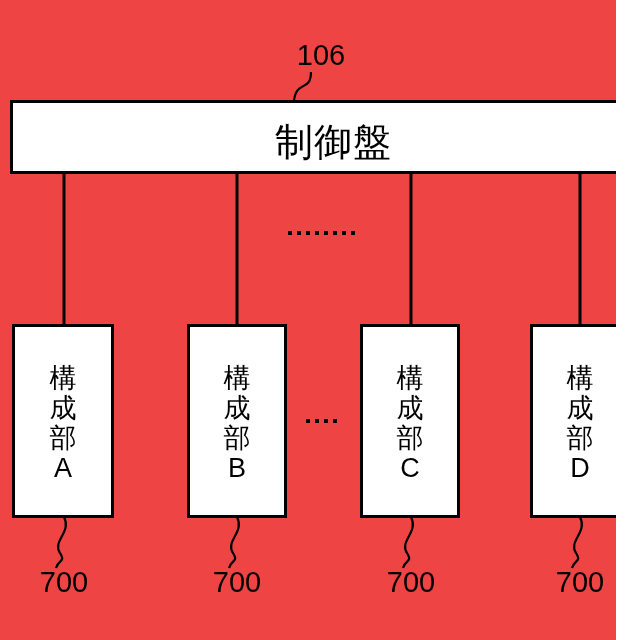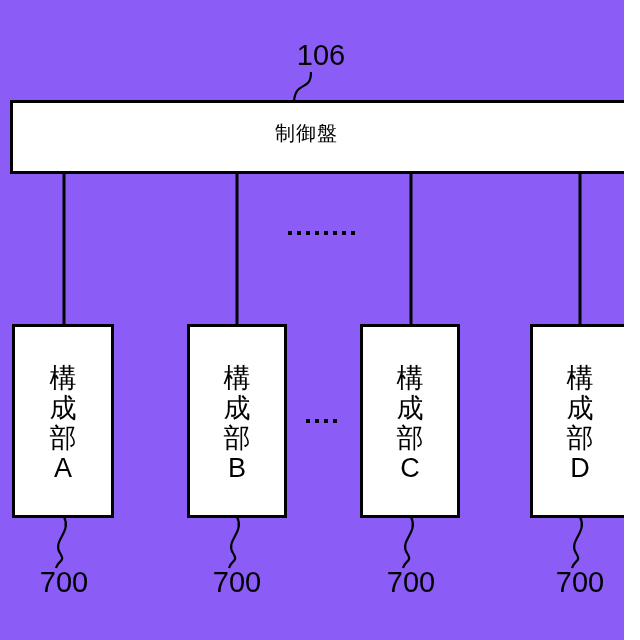--- a/index.html
+++ b/index.html
@@ -4,44 +4,43 @@
 <style>
   html, body {
     margin: 0;
     padding: 0;
     background: #ffffff;
   }
   #canvas {
     position: relative;
     width: 616px;
     height: 640px;
-    background: #8b5cf6;
+    background: #ef4444;
     font-family: "Liberation Sans", sans-serif;
     color: #000000;
     overflow: hidden;
-    padding-left: 8px;
   }
   svg.layer {
     position: absolute;
     left: 0;
     top: 0;
     width: 640px;
     height: 640px;
   }
   .ref-num {
     position: absolute;
     font-size: 29px;
     line-height: 1;
     color: #000;
     white-space: nowrap;
     text-align: center;
   }
   .panel-label {
     position: absolute;
-    font-size: 20px;
+    font-size: 38px;
     line-height: 1;
     letter-spacing: 1px;
     white-space: nowrap;
   }
   .unit-label {
     position: absolute;
     width: 60px;
     text-align: center;
     font-size: 27px;
     line-height: 30px;

